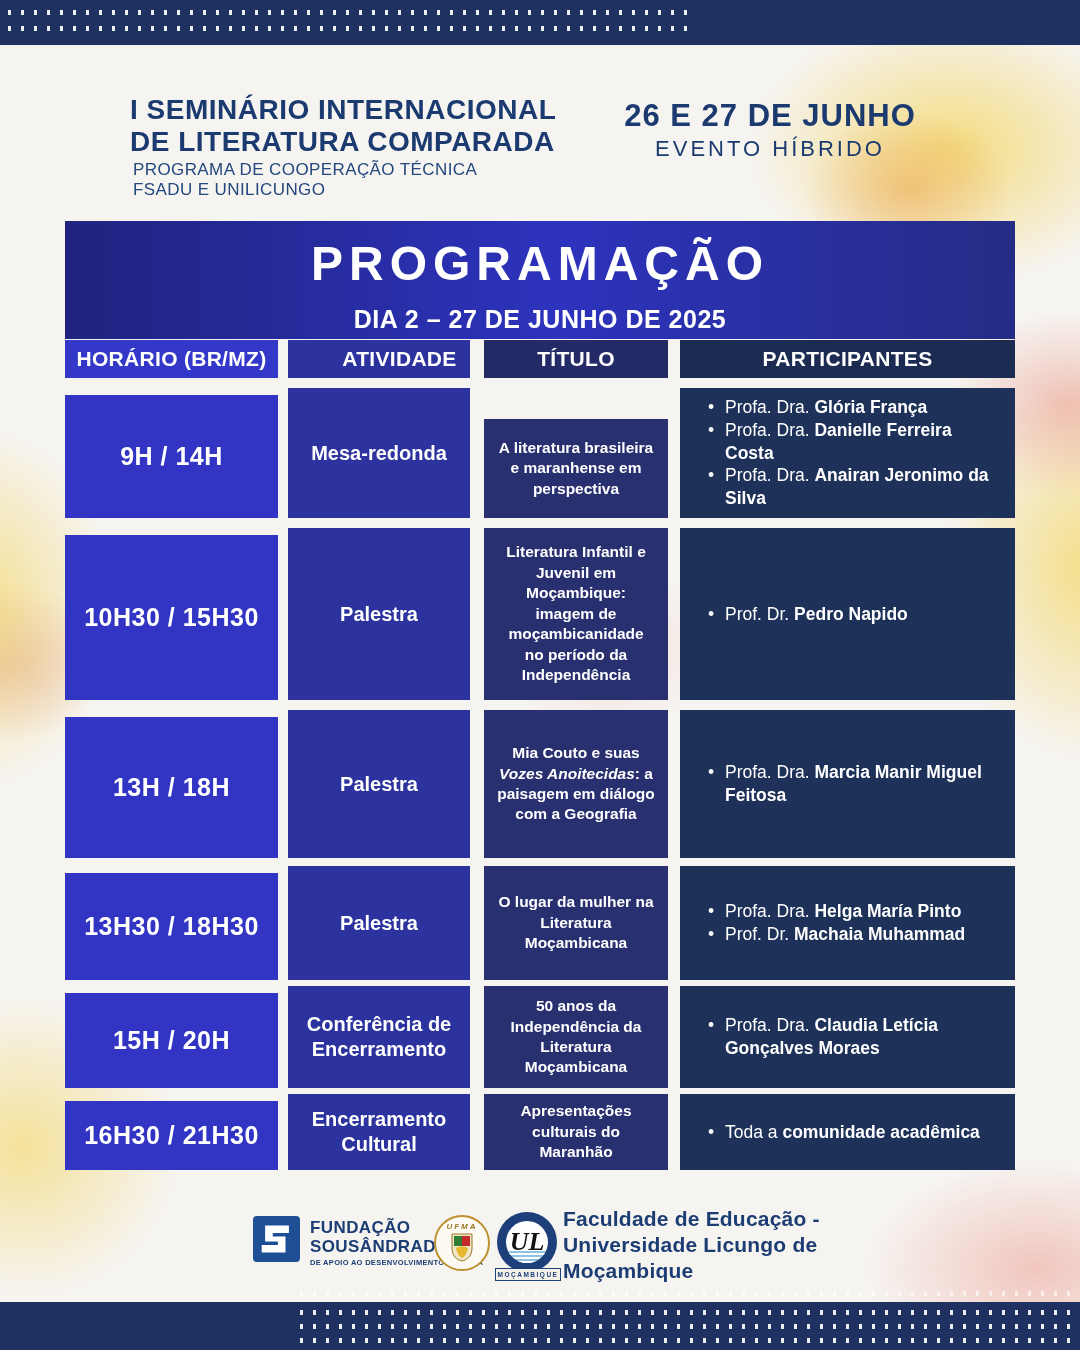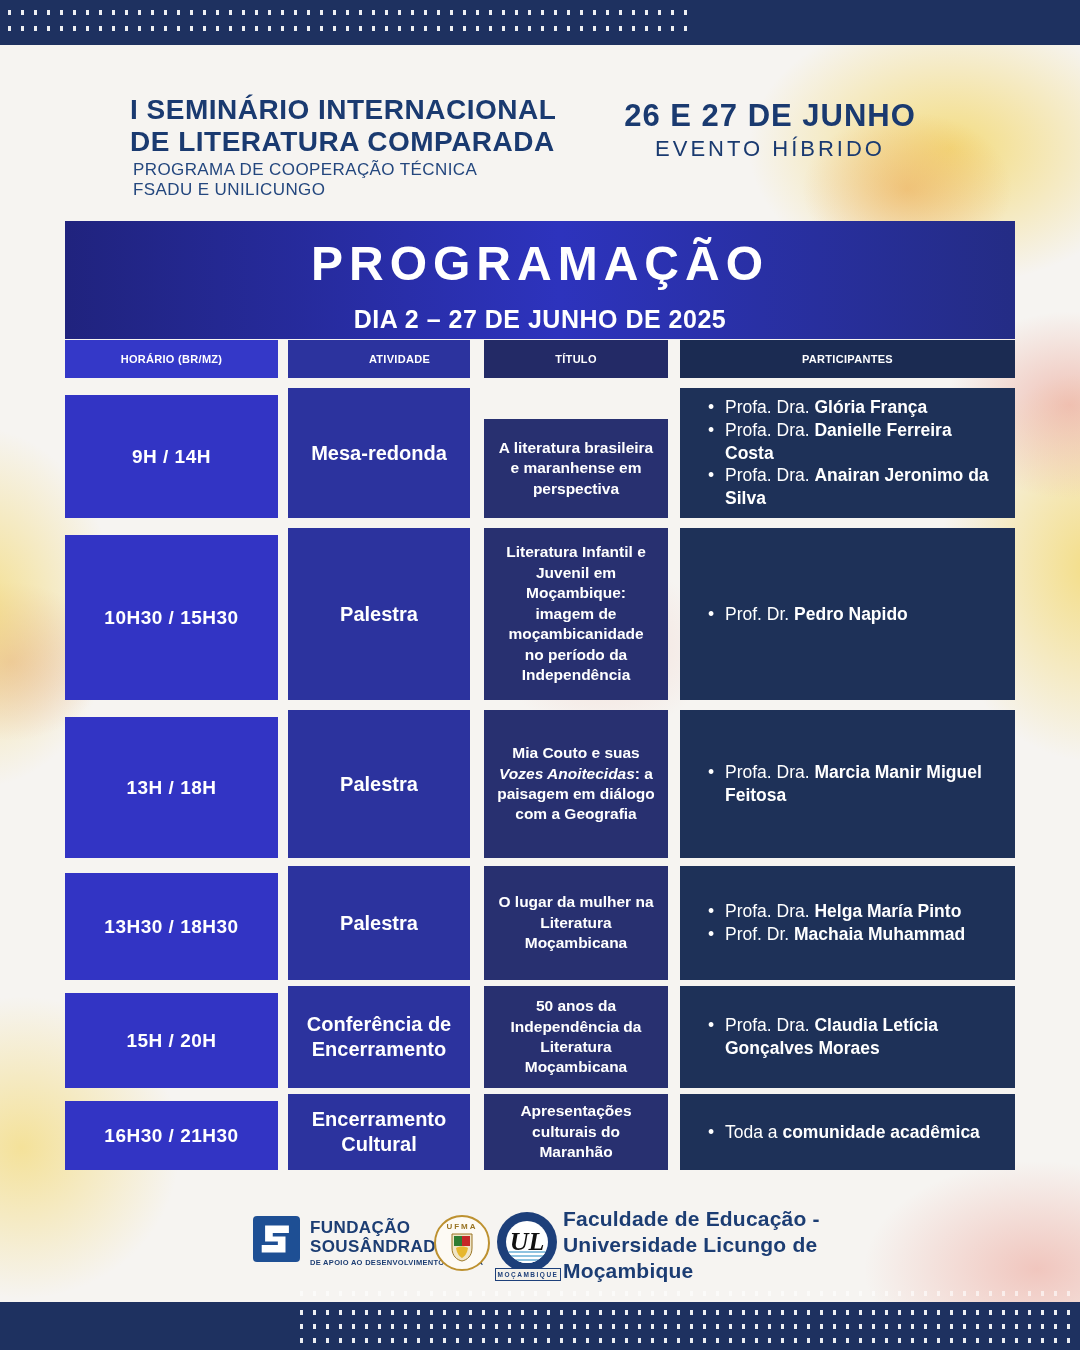--- a/index.html
+++ b/index.html
@@ -35,47 +35,47 @@
   .banner{position:absolute;left:65px;width:950px;color:#fff;display:flex;align-items:center;justify-content:center;
     background:linear-gradient(90deg,#20237e 0%,#2d33bd 52%,#242c85 100%);}
   #prog-banner{top:221px;height:84px;font-size:48px;font-weight:800;letter-spacing:6px;}
   #day-banner{top:299px;height:40px;font-size:25px;font-weight:700;letter-spacing:.5px;}
 
   
   #schedule{position:absolute;left:65px;top:340px;width:950px;display:grid;
     grid-template-columns:213px 10px 182px 14px 184px 12px 335px;
     grid-template-rows:38px 10px 130px 10px 172px 10px 148px 8px 114px 6px 102px 6px 76px;}
   .cell{color:#fff;display:flex;align-items:center;justify-content:center;text-align:center;}
-  .hdrcell{font-size:11px;font-weight:700;letter-spacing:.3px;text-align:center;}
+  .hdrcell{font-size:21px;font-weight:700;letter-spacing:.3px;text-align:center;}
   .h-time{background:#3438c8;}
   .h-act{background:#2c339e;padding-left:41px;}
   .h-title{background:#232a66;}
   .h-part{background:#1b2b52;}
-  .c-time{background:#3234c4;font-size:19px;font-weight:700;letter-spacing:.5px;margin-top:7px;}
+  .c-time{background:#3234c4;font-size:25px;font-weight:700;letter-spacing:.5px;margin-top:7px;}
   .c-act{background:#2c339e;font-size:20px;font-weight:700;line-height:1.25;padding:4px 10px;}
   .c-title{background:#283070;font-size:15.5px;font-weight:700;line-height:1.32;padding:6px 13px;}
   .c-part{background:#1e3158;flex-direction:column;align-items:flex-start;justify-content:center;text-align:left;
     padding:10px 14px 10px 28px;font-size:17.5px;line-height:1.3;box-sizing:border-box;}
   .p-item{position:relative;padding-left:17px;}
   .p-item::before{content:"\2022";position:absolute;left:0;top:0;}
   .p-prefix{font-weight:400;}
   .p-name{font-weight:700;}
   .it{font-style:italic;}
 
   
   .fs-logo{position:absolute;left:253px;top:1216px;width:47px;height:46px;background:#1e4f94;border-radius:4px;
     display:flex;align-items:center;justify-content:center;}
   .fs-logo svg{display:block;}
   .fs-text{position:absolute;left:310px;top:1218px;color:#1c3d73;}
   .fs-text .l1{font-size:17px;font-weight:800;line-height:19px;letter-spacing:.4px;}
   .fs-text .tag{font-size:7.5px;font-weight:700;letter-spacing:.3px;margin-top:2px;}
   .seal{position:absolute;border-radius:50%;box-sizing:border-box;}
   #ufma-seal{left:434px;top:1215px;width:56px;height:56px;background:#fdfaf4;border:2px solid #bd9130;
     display:flex;flex-direction:column;align-items:center;justify-content:flex-start;}
-  #ufma-seal .ufma-label{color:#9a7524;font-size:8px;font-weight:700;letter-spacing:2px;margin-top:5px;}
+  #ufma-seal .ufma-label{color:#9a7524;font-size:8px;font-weight:700;letter-spacing:2px;margin-top:5px;font-style:italic;}
   #ufma-crest{width:26px;height:30px;margin-top:1px;}
   #ul-seal{left:497px;top:1212px;width:60px;height:60px;background:#1d3f7a;
     display:flex;align-items:center;justify-content:center;}
   #ul-inner{width:42px;height:42px;border-radius:50%;background:#fff;overflow:hidden;position:relative;
     display:flex;align-items:center;justify-content:center;}
   #ul-inner .ul-mono{font-family:"Liberation Serif",serif;font-style:italic;font-size:26px;font-weight:700;color:#111;z-index:2;}
   #ul-inner .waves{position:absolute;left:0;right:0;bottom:0;height:12px;
     background:repeating-linear-gradient(180deg,#8fc3e0 0 2px,#fff 2px 4px);}
   .ul-banner{position:absolute;left:495px;top:1268px;width:64px;height:11px;background:#f4f1ea;border:1px solid #1d3f7a;
     color:#1d3f7a;font-size:6.5px;font-weight:700;letter-spacing:1.5px;display:flex;align-items:center;justify-content:center;}

